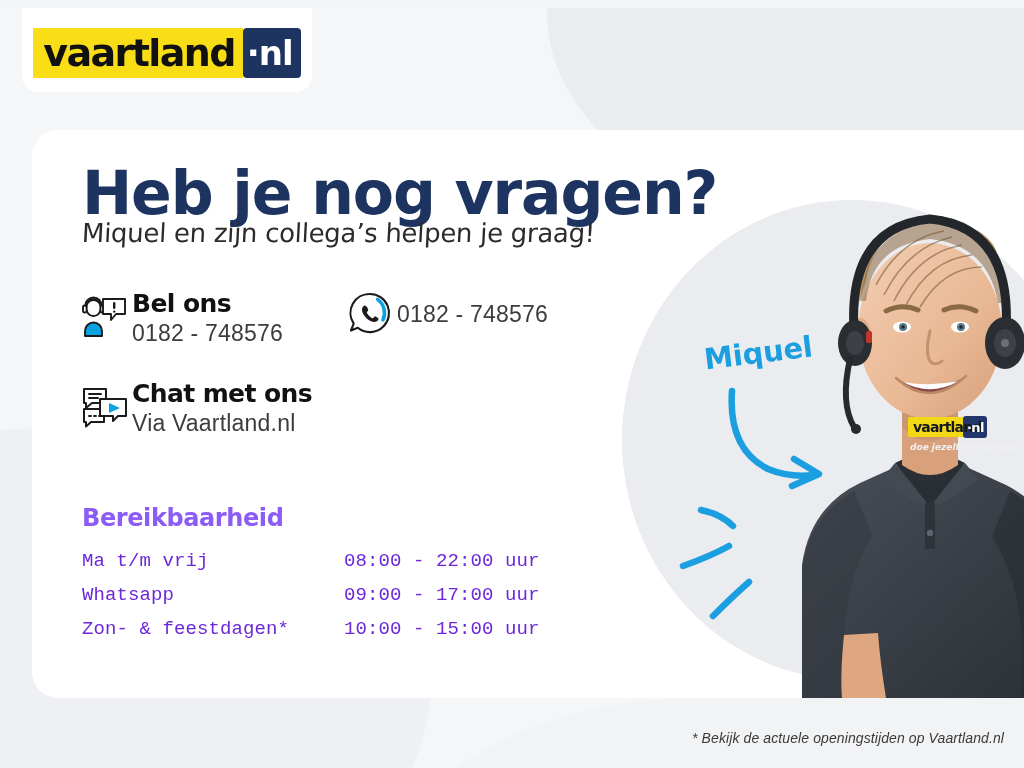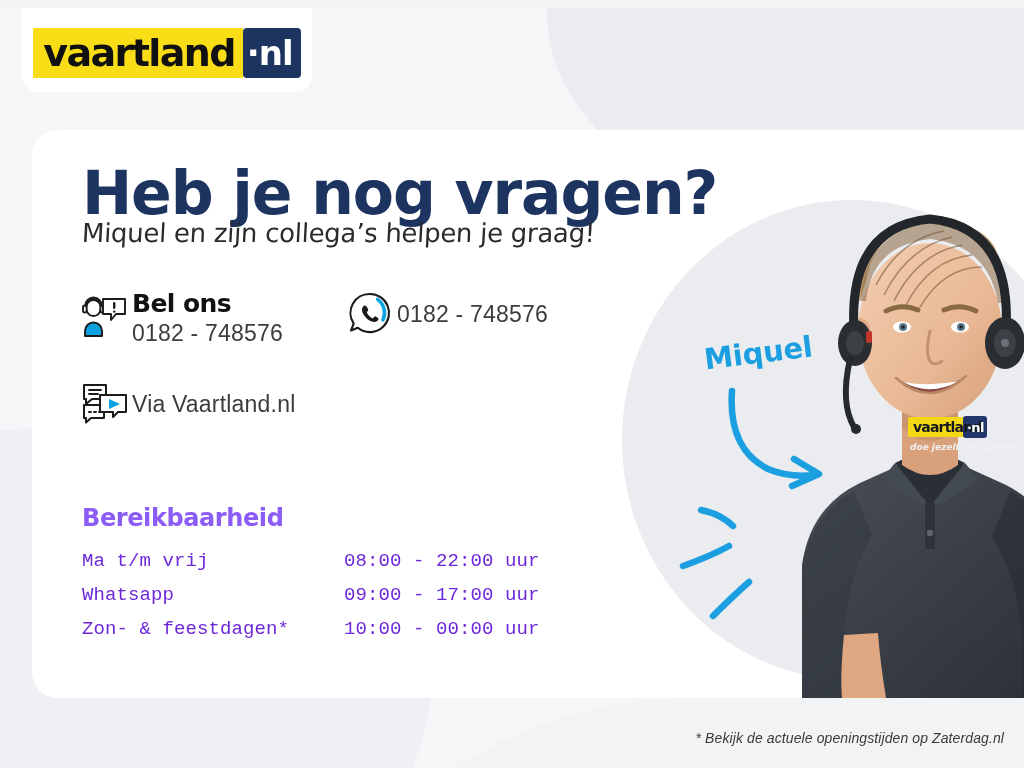--- a/index.html
+++ b/index.html
@@ -443,38 +443,39 @@
             <line x1="8" y1="9" x2="20" y2="9"></line>
             <line x1="8" y1="13" x2="17" y2="13"></line>
             <line x1="8" y1="31" x2="10" y2="31"></line>
             <line x1="13" y1="31" x2="15" y2="31"></line>
             <line x1="18" y1="31" x2="20" y2="31"></line>
           </g>
           <path d="M28 18 l11 5 l-11 5z" fill="#0aa2e0"></path>
         </svg>
       </div>
       <div class="contact-text">
+        <div class="contact-title">Chat met ons</div>
         <div class="contact-sub">Via Vaartland.nl</div>
       </div>
     </div>
 
     <div class="hours-title">Bereikbaarheid</div>
     <table class="hours-table">
       <tbody>
         <tr>
           <td class="day">Ma t/m vrij</td>
           <td class="time">08:00 - 22:00 uur</td>
         </tr>
         <tr>
           <td class="day">Whatsapp</td>
           <td class="time">09:00 - 17:00 uur</td>
         </tr>
         <tr>
           <td class="day">Zon- &amp; feestdagen*</td>
-          <td class="time">10:00 - 00:00 uur</td>
+          <td class="time">10:00 - 15:00 uur</td>
         </tr>
       </tbody>
     </table>
 
     <div class="miquel-label">Miquel</div>
 
     <div class="miquel-arrow">
       <svg width="110" height="105" viewBox="0 0 110 105" xmlns="http://www.w3.org/2000/svg">
         <path d="M10 6 Q 6 64 46 84 Q 68 93 92 90" fill="none" stroke="#1b9fe0" stroke-width="6.5" stroke-linecap="round"></path>
         <path d="M72 74 L 97 89 L 70 101" fill="none" stroke="#1b9fe0" stroke-width="6.5" stroke-linecap="round" stroke-linejoin="round"></path>
@@ -486,15 +487,15 @@
         <g stroke="#1b9fe0" stroke-width="6.5" stroke-linecap="round" fill="none">
           <path d="M24 20 Q 44 24 56 36"></path>
           <path d="M6 76 Q 34 66 52 56"></path>
           <path d="M36 126 Q 56 106 72 92"></path>
         </g>
       </svg>
     </div>
 
   </div>
 
-  <div class="footnote">* Bekijk de actuele openingstijden op Zaterdag.nl</div>
+  <div class="footnote">* Bekijk de actuele openingstijden op Vaartland.nl</div>
 
 </div>
 
 </body></html>

